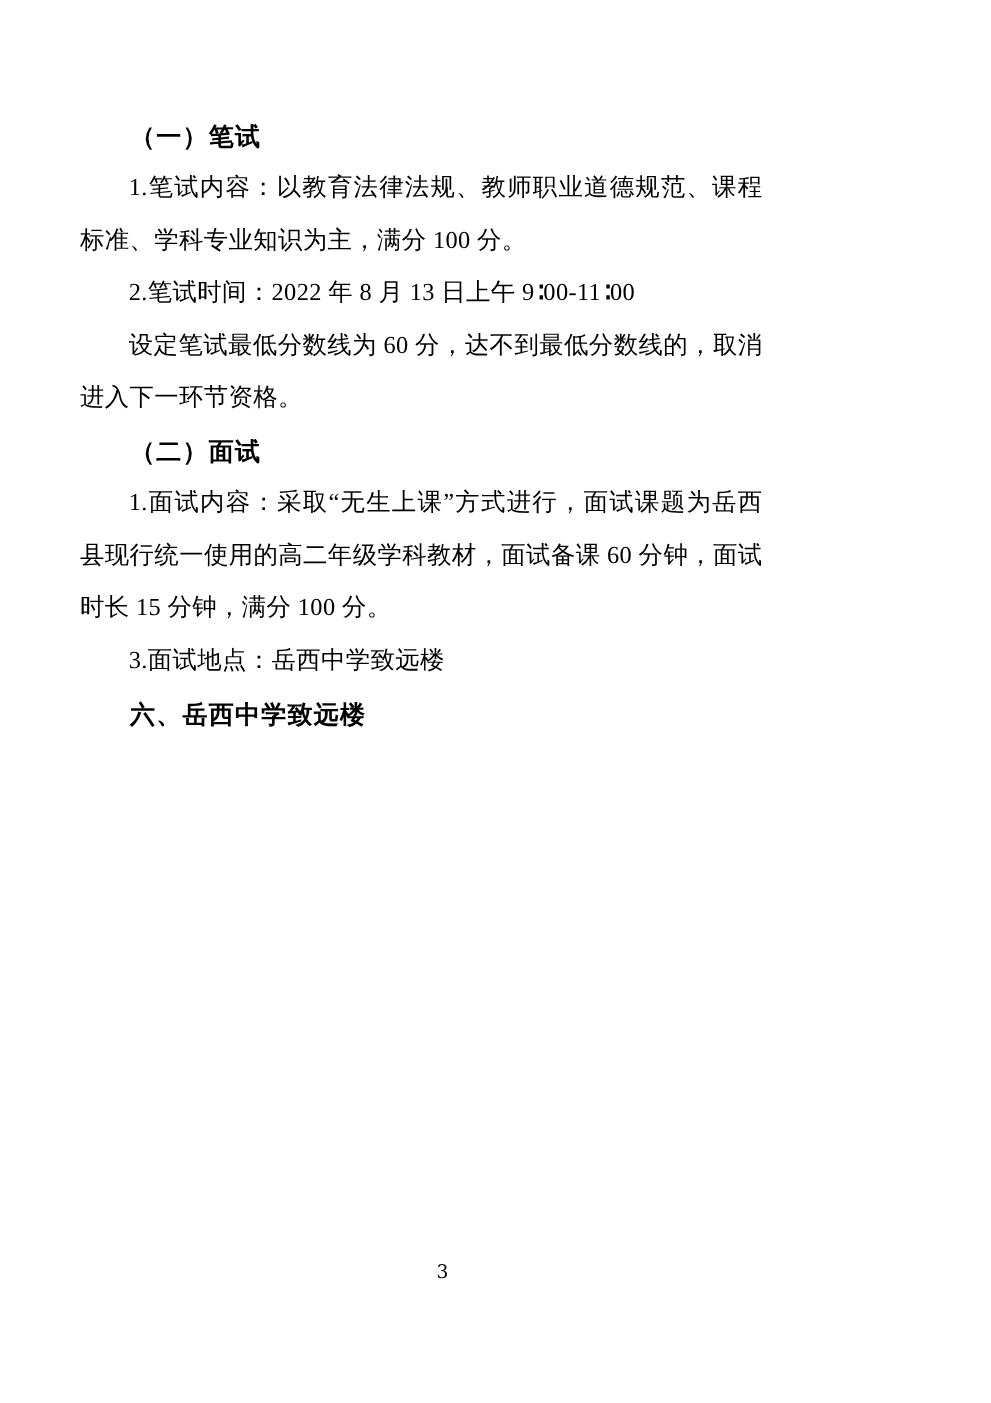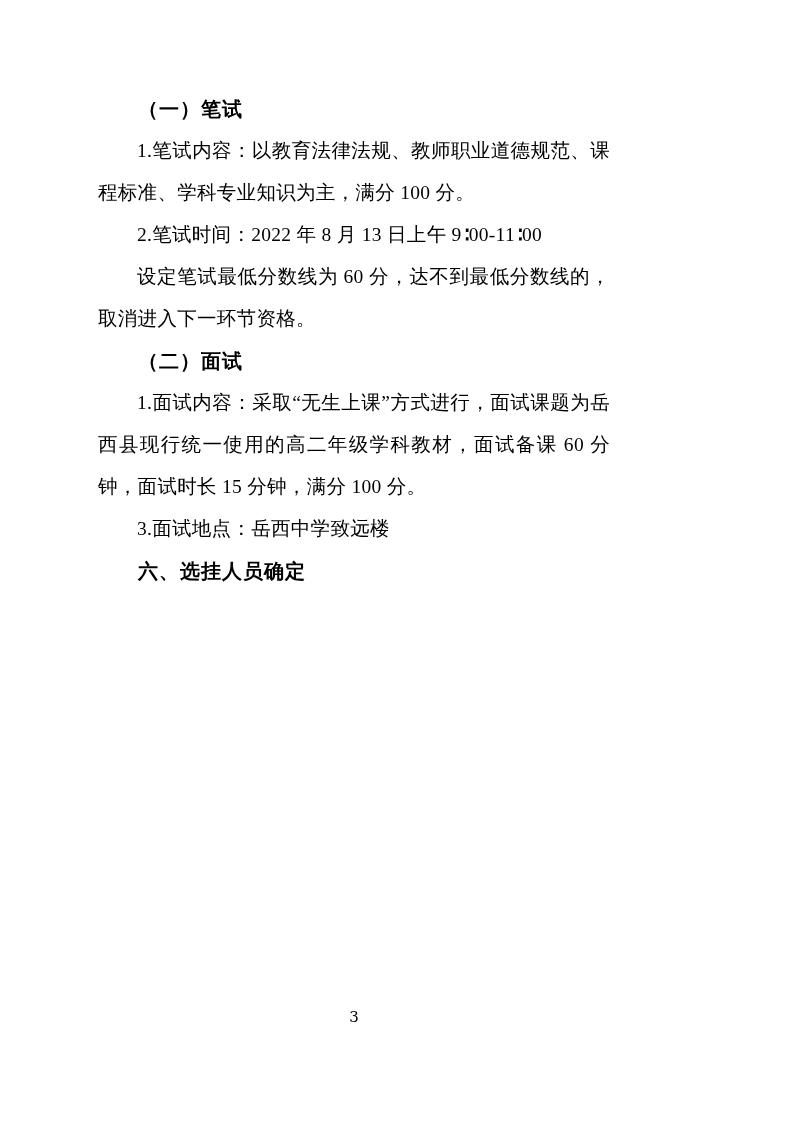--- a/index.html
+++ b/index.html
@@ -13,21 +13,21 @@
     font-family: "DejaVu Serif", "Liberation Serif", serif;
     color: #000000;
     position: relative;
     overflow: hidden;
   }
   .page {
     position: relative;
     width: 708px;
     height: 1122px;
     box-sizing: border-box;
-    padding: 88px 98px 0 98px;
+    padding: 88px 98px 0 64px;
   }
   .doc-body {
     font-size: 19.5px;
     line-height: 42px;
     text-align: justify;
     text-justify: inter-ideograph;
   }
   .heading {
     font-weight: bold;
     font-size: 20px;
@@ -58,16 +58,16 @@
 
 <div class="page">
   <div class="doc-body" id="doc-body">
       <p class="heading">（一）笔试</p>
       <p class="para">1.笔试内容：以教育法律法规、教师职业道德规范、课程标准、学科专业知识为主，满分 100 分。</p>
       <p class="para">2.笔试时间：2022 年 8 月 13 日上午 9∶00-11∶00</p>
       <p class="para">设定笔试最低分数线为 60 分，达不到最低分数线的，取消进入下一环节资格。</p>
       <p class="heading">（二）面试</p>
       <p class="para">1.面试内容：采取“无生上课”方式进行，面试课题为岳西县现行统一使用的高二年级学科教材，面试备课 60 分钟，面试时长 15 分钟，满分 100 分。</p>
       <p class="para">3.面试地点：岳西中学致远楼</p>
-      <p class="heading">六、选挂人员确定</p>
+      <p class="heading">六、岳西中学致远楼</p>
     </div>
   <div class="page-number">3</div>
 </div>
 
 </body></html>

